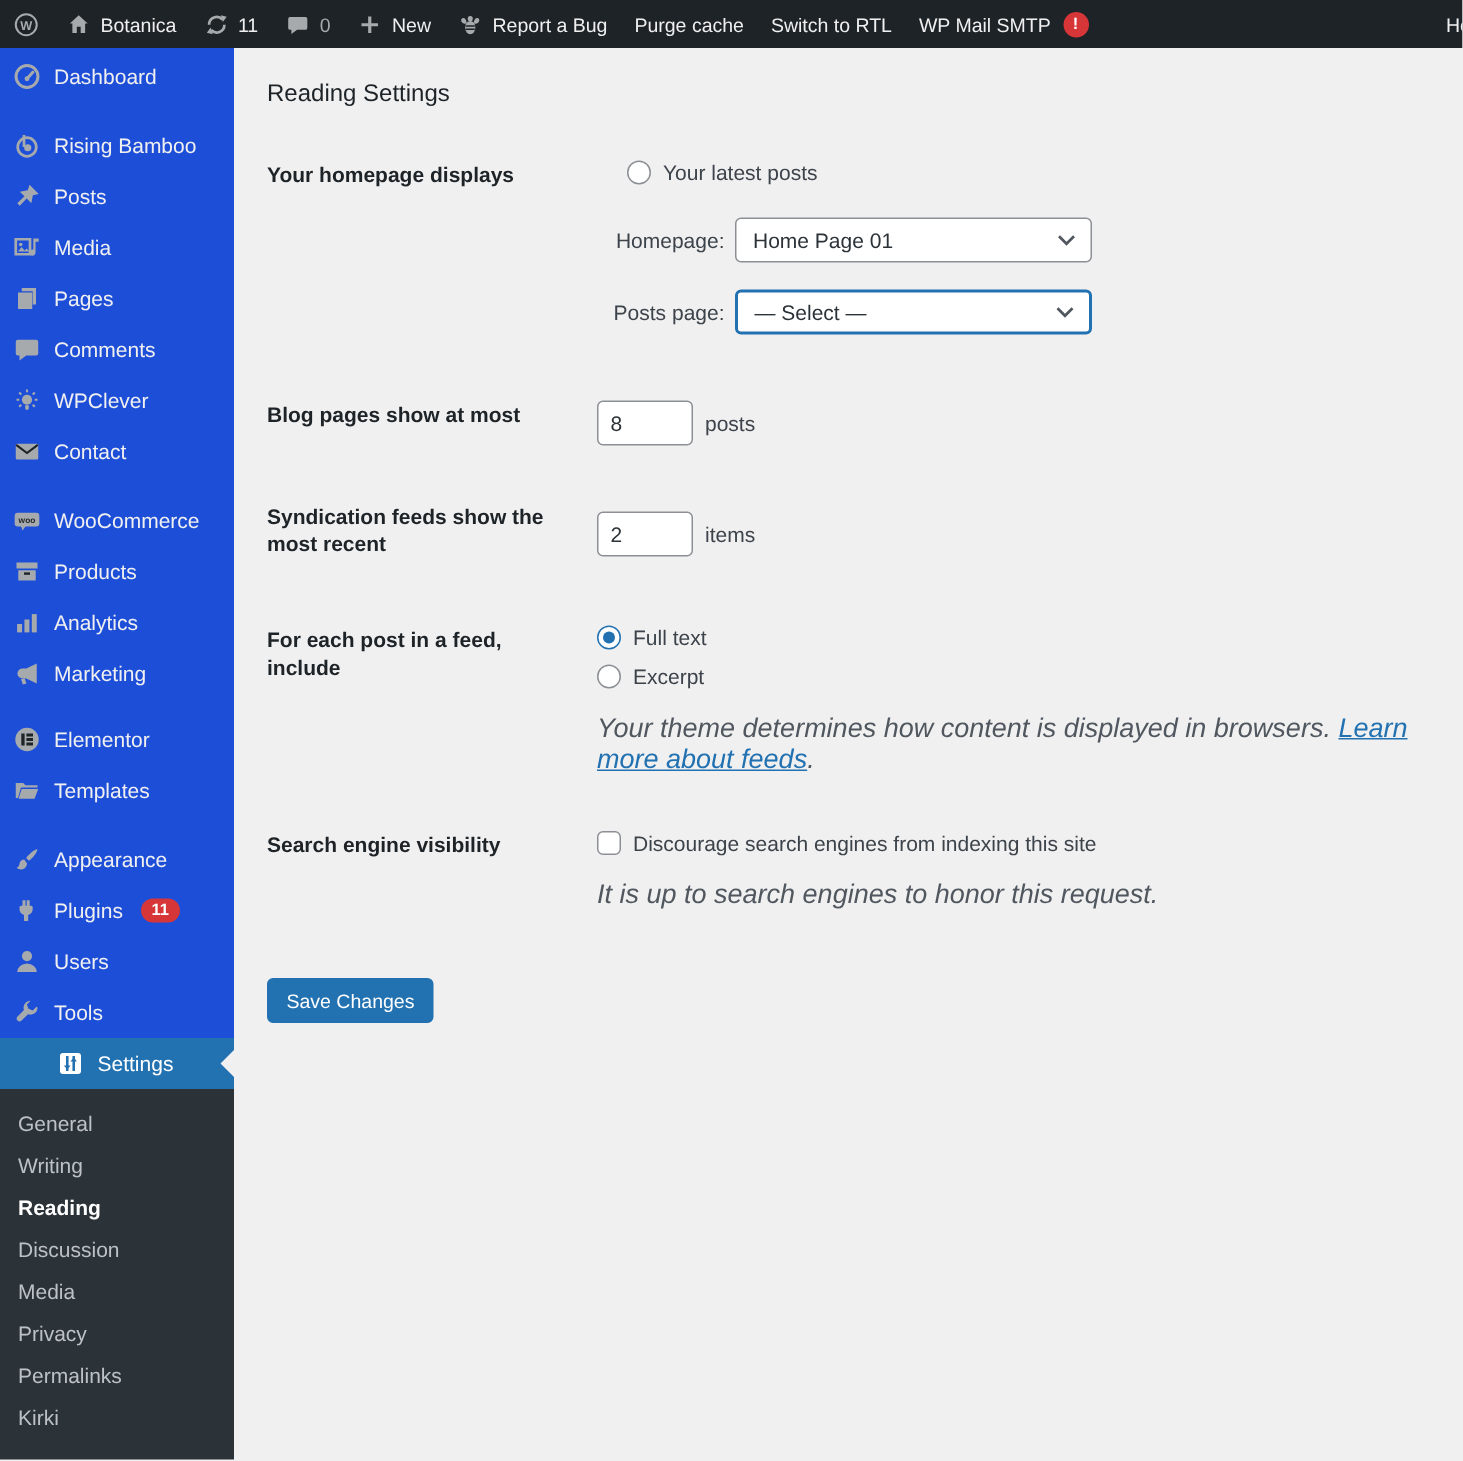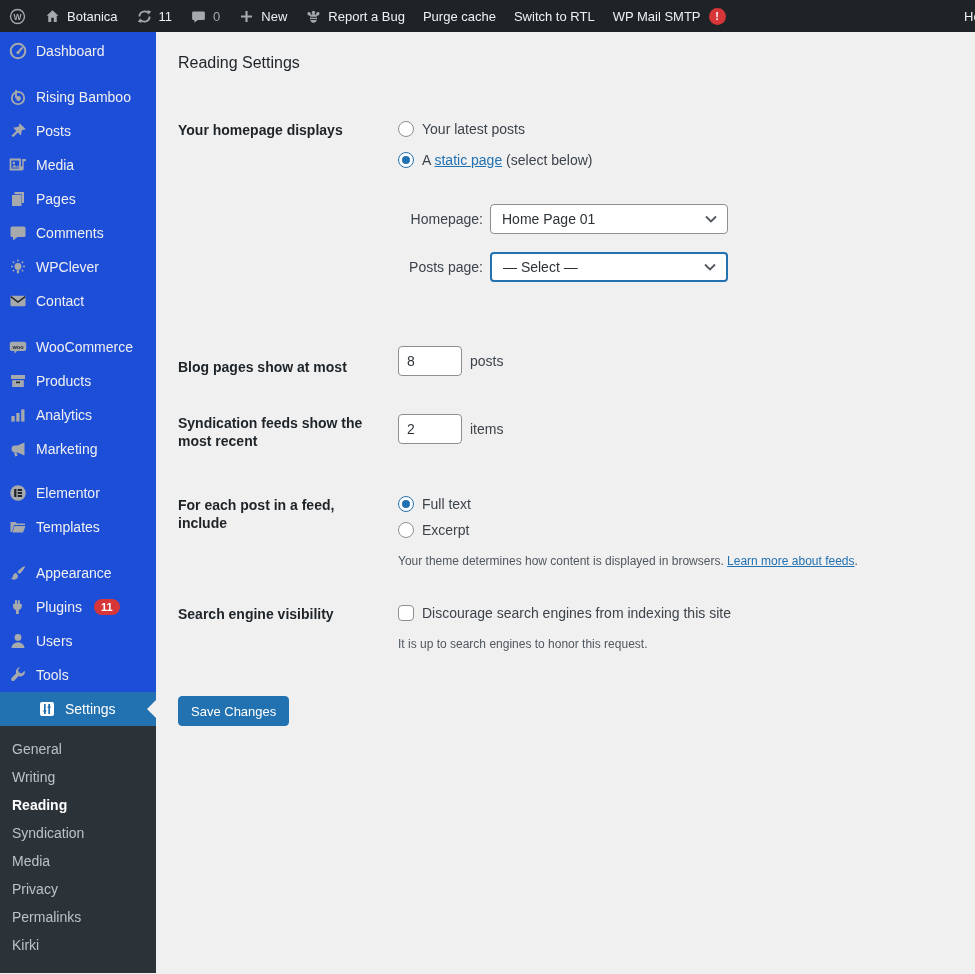--- a/index.html
+++ b/index.html
@@ -98,21 +98,21 @@
   }
   .select.focused { border: 2px solid #2271b1; }
 
   .num-input {
     width: 64px; height: 30px; border: 1px solid #8c8f94; border-radius: 4px;
     padding: 0 8px; font-size: 14px; font-family: "Liberation Sans", sans-serif;
     color: #2c3338; background: #fff;
   }
   .unit { margin-left: 8px; }
 
-  .note { color: #50575e; font-size: 12px; }
+  .note { color: #50575e; font-size: 18px; font-style: italic; }
   .save-btn {
     background: #2271b1; border: 1px solid #2271b1; color: #fff;
     font-size: 13px; font-family: "Liberation Sans", sans-serif;
     height: 30px; padding: 0 12px; border-radius: 4px; cursor: pointer;
   }
 </style>
 </head>
 <body>
 
 <div class="admin-bar">
@@ -389,21 +389,21 @@
       <div class="submenu-item">
           <span>General</span>
         </div>
       <div class="submenu-item">
           <span>Writing</span>
         </div>
       <div class="submenu-item current">
           <span>Reading</span>
         </div>
       <div class="submenu-item">
-          <span>Syndication</span>
+          <span>Discussion</span>
         </div>
       <div class="submenu-item">
           <span>Media</span>
         </div>
       <div class="submenu-item">
           <span>Privacy</span>
         </div>
       <div class="submenu-item">
           <span>Permalinks</span>
         </div>
@@ -412,40 +412,32 @@
         </div>
     </div>
     <div class="sidebar-fill"></div>
   </div>
 </div>
 
 <div class="content">
   <h1 class="page-title">Reading Settings</h1>
 
   
-  <div class="form-row" style="margin-top:47px;">
+  <div class="form-row" style="margin-top:33px;gap:20px;">
     <div class="form-label">Your homepage displays</div>
     <div class="form-field">
       <div class="radio-line">
         <span class="radio"></span>
         <span>Your latest posts</span>
       </div>
-      <div class="radio-line" style="margin-top:15px;">
-        <span class="radio checked"></span>
-        <span>
-          <span>A</span>
-          <a class="link">static page</a>
-          <span>(select below)</span>
-        </span>
-      </div>
-    </div>
-  </div>
-
-  
-  <div class="select-row" style="margin-top:36px;align-items:center;">
+    </div>
+  </div>
+
+  
+  <div class="select-row" style="margin-top:20px;align-items:center;">
     <span class="select-label">Homepage:</span>
     <div class="select">
       <span>Home Page 01</span>
       <svg width="12" height="8" viewBox="0 0 12 8">
           <path d="M1 1.5 6 6.5 11 1.5" stroke="#50575e" stroke-width="1.8" fill="none"></path>
         </svg>
     </div>
   </div>
 
   
@@ -453,30 +445,30 @@
     <span class="select-label">Posts page:</span>
     <div class="select focused">
       <span>— Select —</span>
       <svg width="12" height="8" viewBox="0 0 12 8">
           <path d="M1 1.5 6 6.5 11 1.5" stroke="#50575e" stroke-width="1.8" fill="none"></path>
         </svg>
     </div>
   </div>
 
   
-  <div class="form-row" style="margin-top:64px; align-items:flex-end;">
+  <div class="form-row" style="margin-top:44px; align-items:flex-start;">
     <div class="form-label">Blog pages show at most</div>
     <div class="form-field" style="display:flex; align-items:center;">
       <input class="num-input" type="text" value="8" style="">
       <span class="unit">posts</span>
     </div>
   </div>
 
   
-  <div class="form-row" style="margin-top:38px; align-items:flex-start;">
+  <div class="form-row" style="margin-top:38px; align-items:flex-end;">
     <div class="form-label">Syndication feeds show the most recent</div>
     <div class="form-field" style="display:flex; align-items:center;">
       <input class="num-input" type="text" value="2" style="">
       <span class="unit">items</span>
     </div>
   </div>
 
   
   <div class="form-row" style="margin-top:46px;">
     <div class="form-label">For each post in a feed, include</div>

